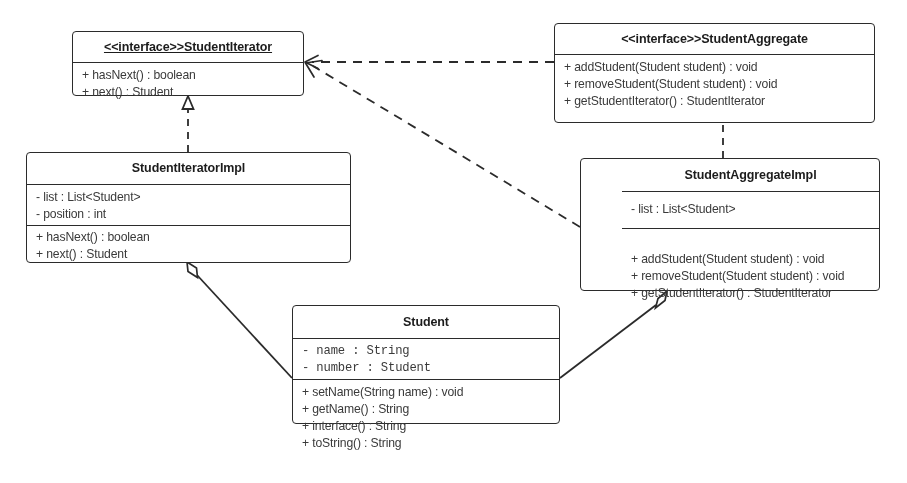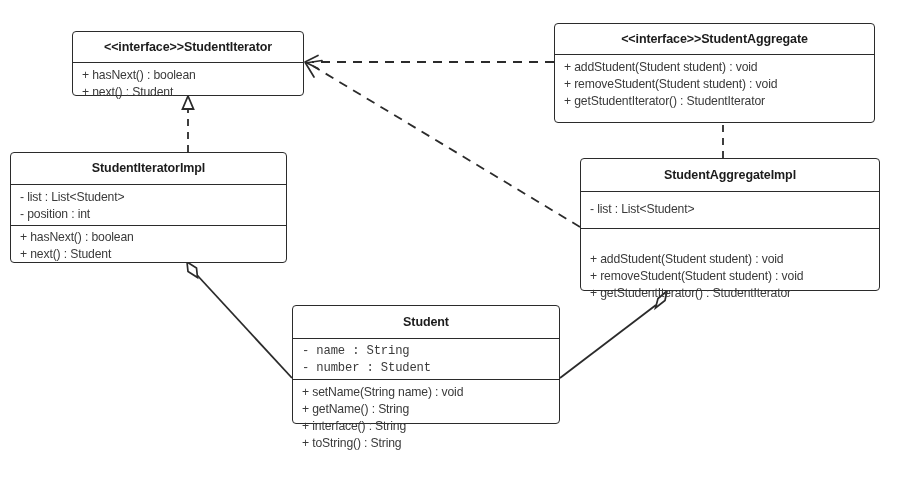--- a/index.html
+++ b/index.html
@@ -52,33 +52,33 @@
     font-size: 12.2px;
     color: #3a3a3a;
     line-height: 17px;
     white-space: nowrap;
     padding-left: 9px;
     letter-spacing: -0.15px;
   }
 
   
   #node-student-iterator      { left: 72px;  top: 31px;  width: 232px; height: 65px; }
-  #node-student-iterator .uml-header      { padding: 8px 0 8px 0; }
+  #node-student-iterator .uml-header      { padding: 8px 0 8px 0; text-decoration: underline; }
   #node-student-iterator .uml-compartment { padding: 4px 0 3px 0; }
 
   #node-student-aggregate     { left: 554px; top: 23px;  width: 321px; height: 100px; }
   #node-student-aggregate .uml-header      { padding: 8px 0 8px 0; }
   #node-student-aggregate .uml-compartment { padding: 4px 0 3px 0; }
 
-  #node-student-iterator-impl { left: 10px;  top: 152px; width: 277px; height: 111px; }
+  #node-student-iterator-impl { left: 26px;  top: 152px; width: 325px; height: 111px; }
   #node-student-iterator-impl .uml-header       { padding: 8px 0 9px 0; }
   #node-student-iterator-impl .compartment-attr { padding: 4px 0 2px 0; }
   #node-student-iterator-impl .compartment-meth { padding: 3px 0 4px 0; }
 
-  #node-student-aggregate-impl{ left: 580px; top: 158px; width: 300px; height: 133px; }
+  #node-student-aggregate-impl{ left: 580px; top: 158px; width: 300px; height: 133px; padding-left: 41px; }
   #node-student-aggregate-impl .uml-header       { padding: 9px 0 9px 0; }
   #node-student-aggregate-impl .compartment-attr { padding: 9px 0 10px 0; }
   #node-student-aggregate-impl .compartment-meth { padding: 22px 0 5px 0; }
 
   #node-student                { left: 292px; top: 305px; width: 268px; height: 119px; }
   #node-student .uml-header       { padding: 9px 0 9px 0; }
   #node-student .compartment-attr { padding: 4px 0 2px 0; font-family: Liberation Mono, monospace; }
   #node-student .compartment-meth { padding: 4px 0 5px 0; }
 </style>
 </head>

